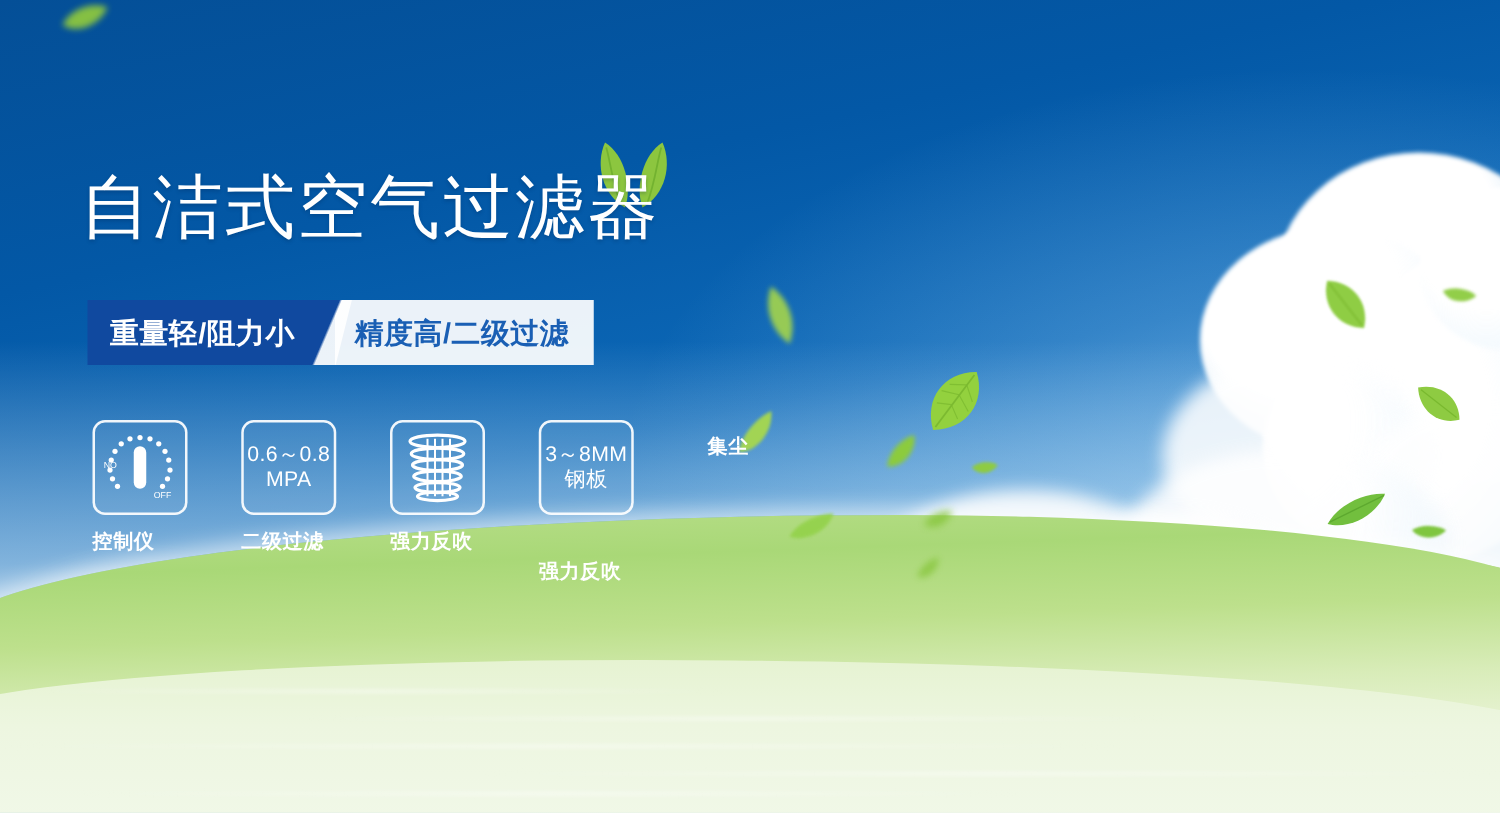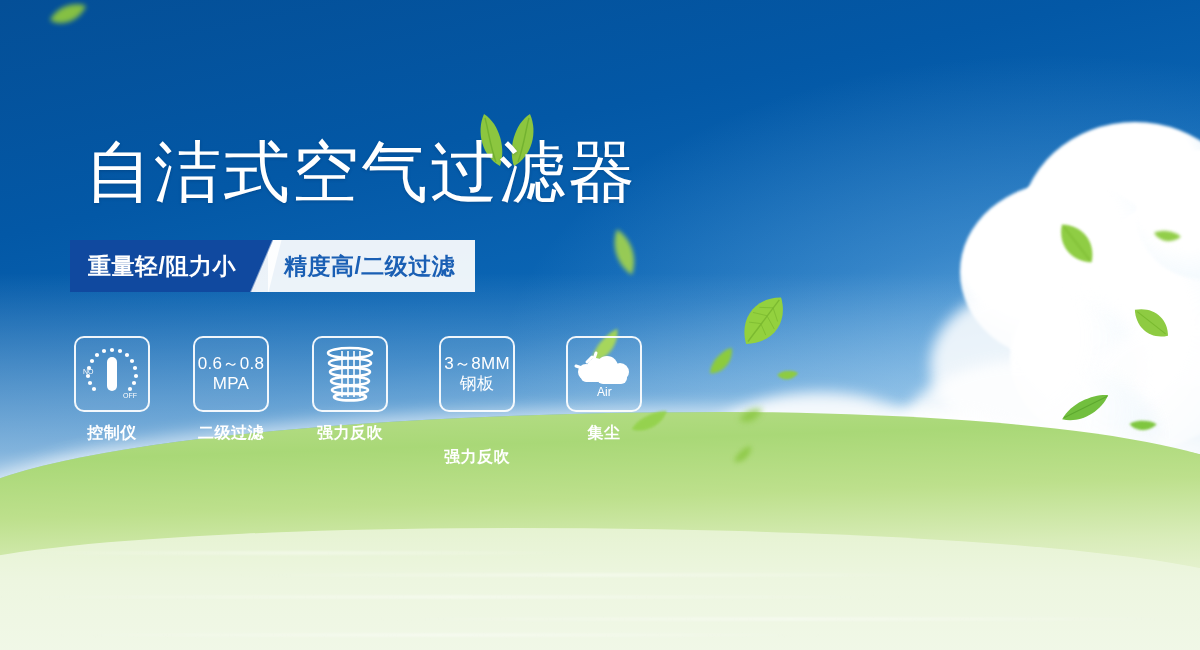--- a/index.html
+++ b/index.html
@@ -84,23 +84,23 @@
     position: absolute;
     height: 2px;
     background: linear-gradient(90deg, rgba(255,255,255,0) 0%, rgba(255,255,255,0.7) 50%, rgba(255,255,255,0) 100%);
     filter: blur(1.6px);
     pointer-events: none;
   }
 
   
   .title {
     position: absolute;
-    left: 85px;
+    left: 64px;
     top: 138px;
-    font-size: 67px;
+    font-size: 56px;
     line-height: 1;
     letter-spacing: 2px;
     color: #ffffff;
     font-weight: 300;
     white-space: nowrap;
     text-shadow: 0 1px 3px rgba(0,30,70,0.25);
   }
 
   
   .sprout { position: absolute; left: 470px; top: 112px; width: 74px; height: 56px; }
@@ -147,21 +147,20 @@
     position: absolute;
     left: 74px;
     top: 336px;
     display: flex;
     gap: 43px;
   }
   .feature {
     width: 76px;
     display: flex;
     flex-direction: column;
-    align-items: center;
   }
   .feature-box {
     width: 76px;
     height: 76px;
     border: 2px solid rgba(255,255,255,0.92);
     border-radius: 10px;
     background: rgba(255,255,255,0.05);
     display: flex;
     flex-direction: column;
     align-items: center;
@@ -416,35 +415,18 @@
 
     <div class="feature wide">
       <div class="feature-box">
         <div class="feature-text">3～8MM</div>
         <div class="feature-text">钢板</div>
       </div>
       <div class="feature-label">强力反吹</div>
     </div>
 
     <div class="feature">
-      <div class="feature-box">
-        <svg width="62" height="48" viewBox="0 0 62 48">
-          <g fill="#ffffff">
-
-            <path d="M14 12 l5 -5 M21 9 l2 -6 M9 18 l-6 -2" stroke="#ffffff" stroke-width="3" stroke-linecap="round" fill="none"></path>
-
-            <circle cx="13" cy="22" r="8"></circle>
-            <circle cx="23" cy="17" r="9"></circle>
-            <rect x="8" y="22" width="22" height="10" rx="5"></rect>
-
-            <circle cx="34" cy="17" r="11"></circle>
-            <circle cx="47" cy="22" r="9"></circle>
-            <rect x="24" y="22" width="30" height="12" rx="6"></rect>
-          </g>
-          <text x="24" y="46" font-family="Liberation Sans, sans-serif" font-size="12" fill="#ffffff">Air</text>
-        </svg>
-      </div>
       <div class="feature-label">集尘</div>
     </div>
 
   </div>
 
 </div>
 
 </body></html>

